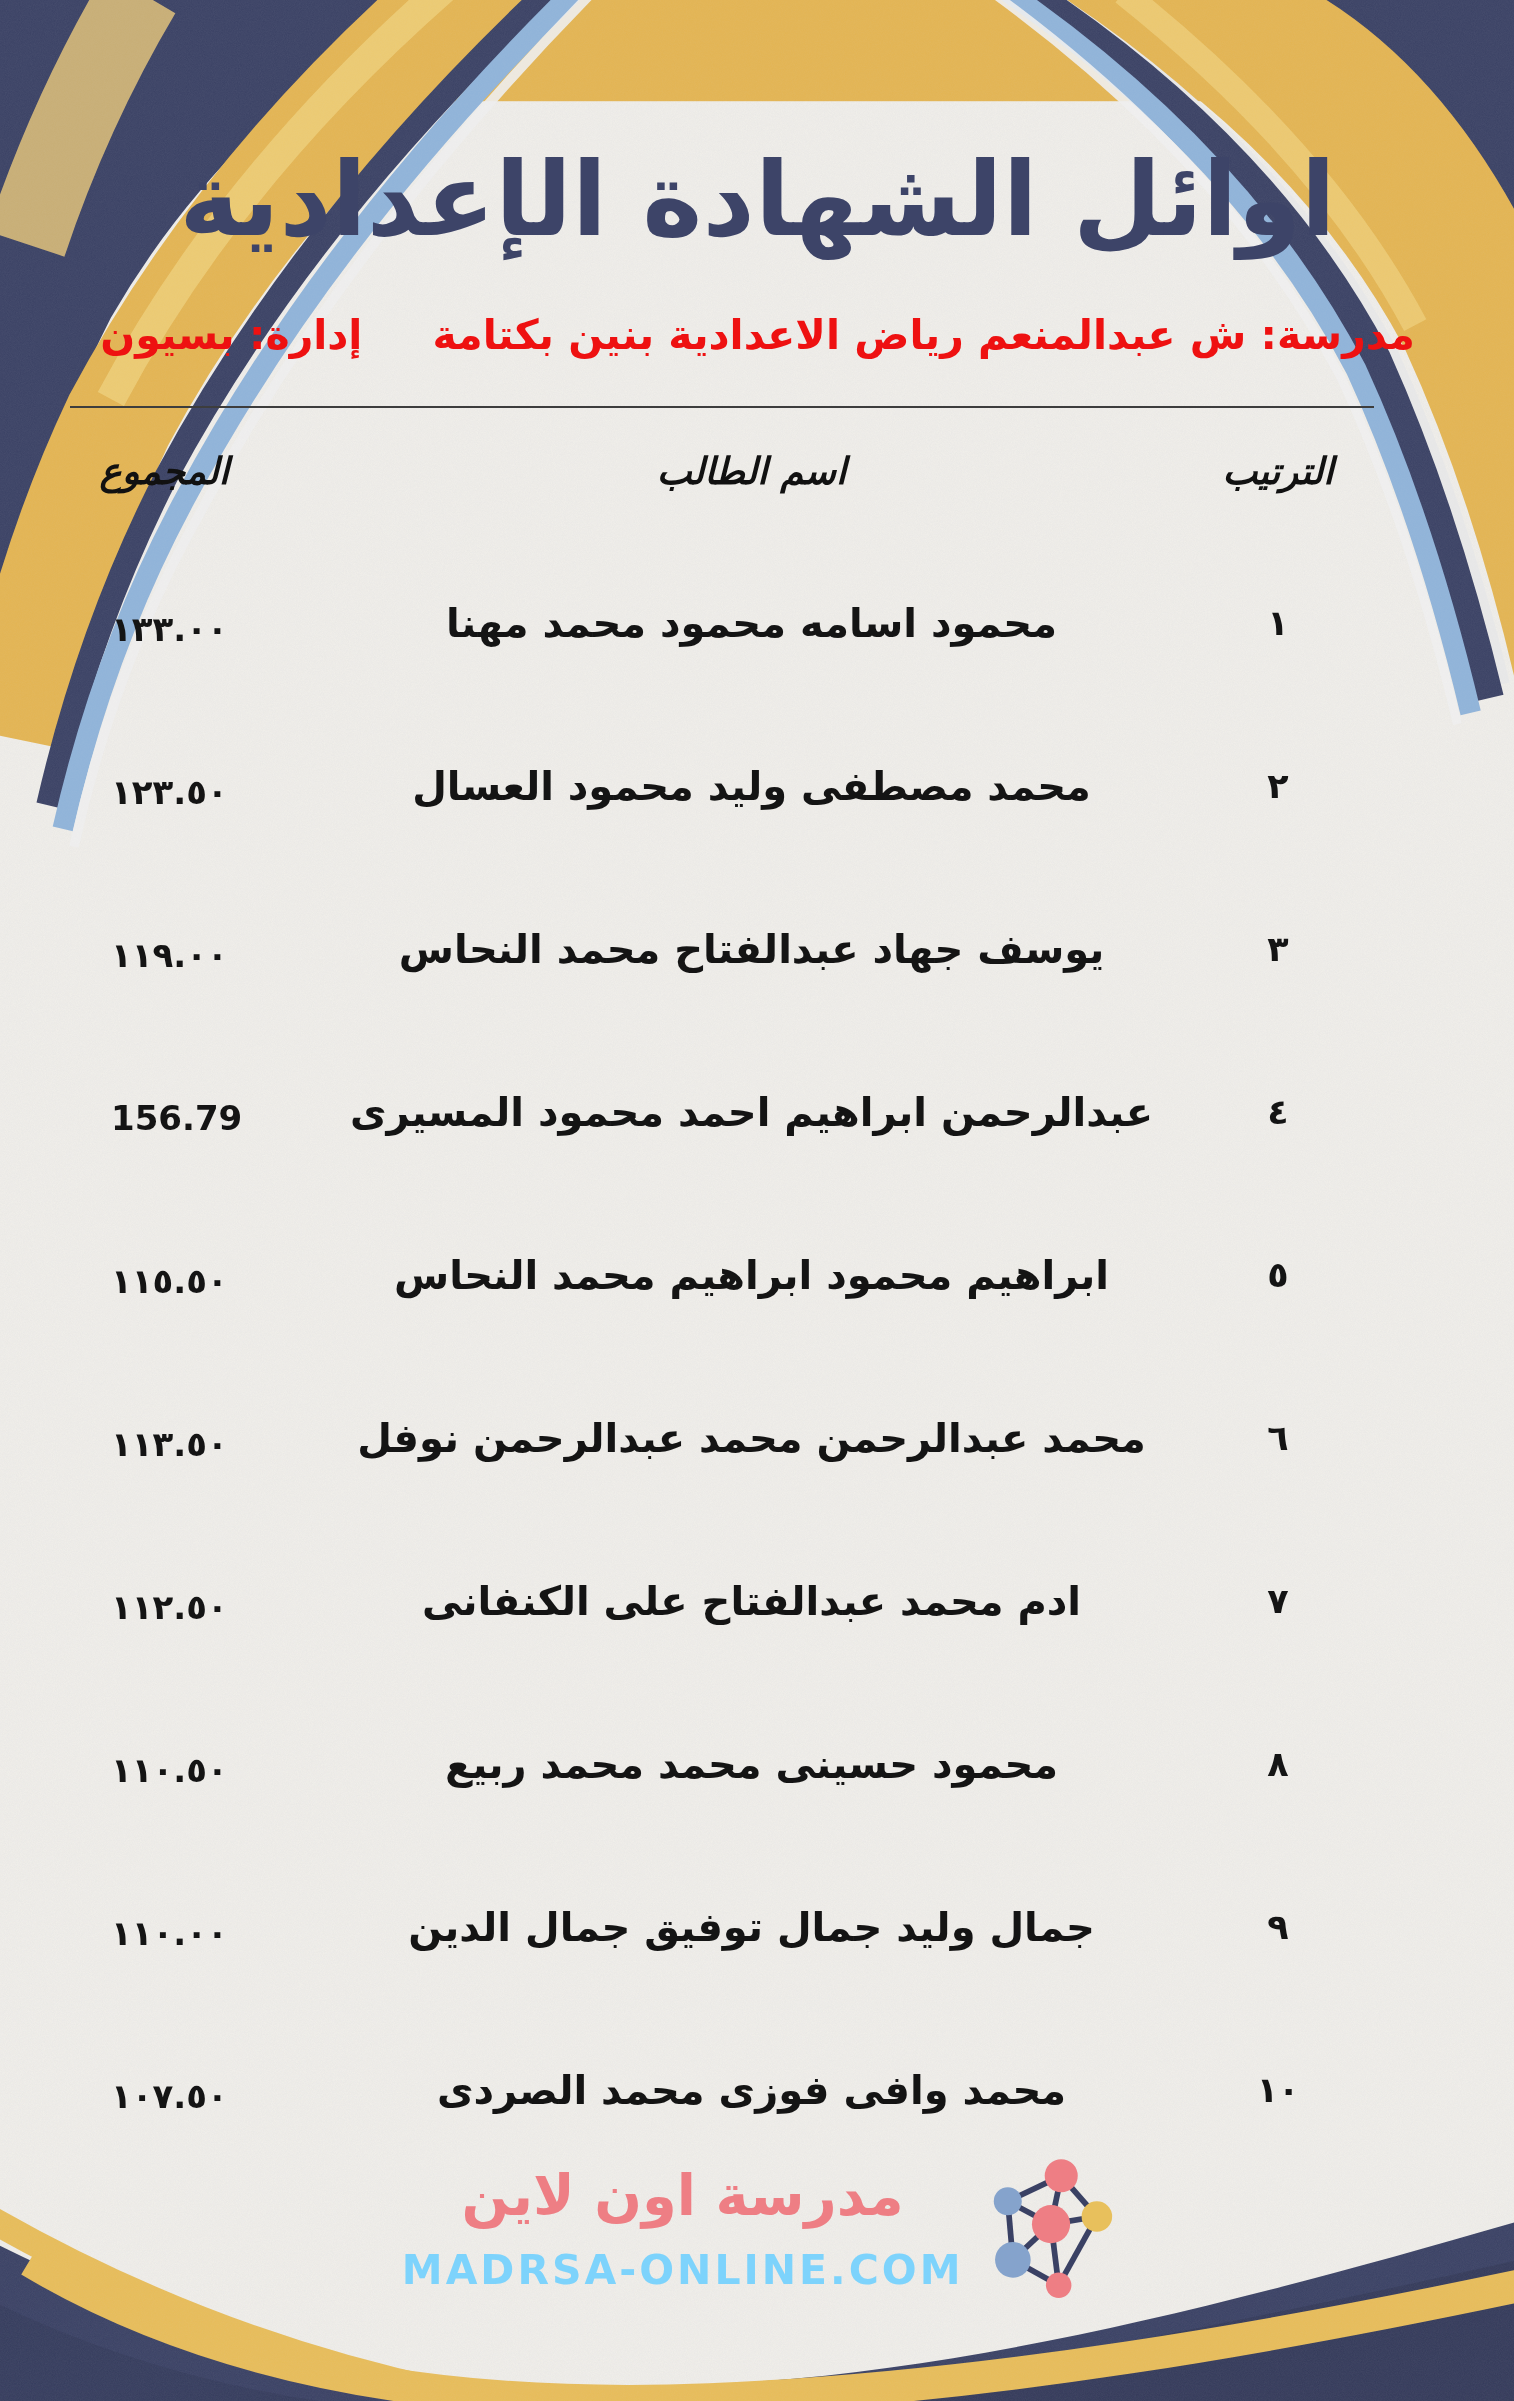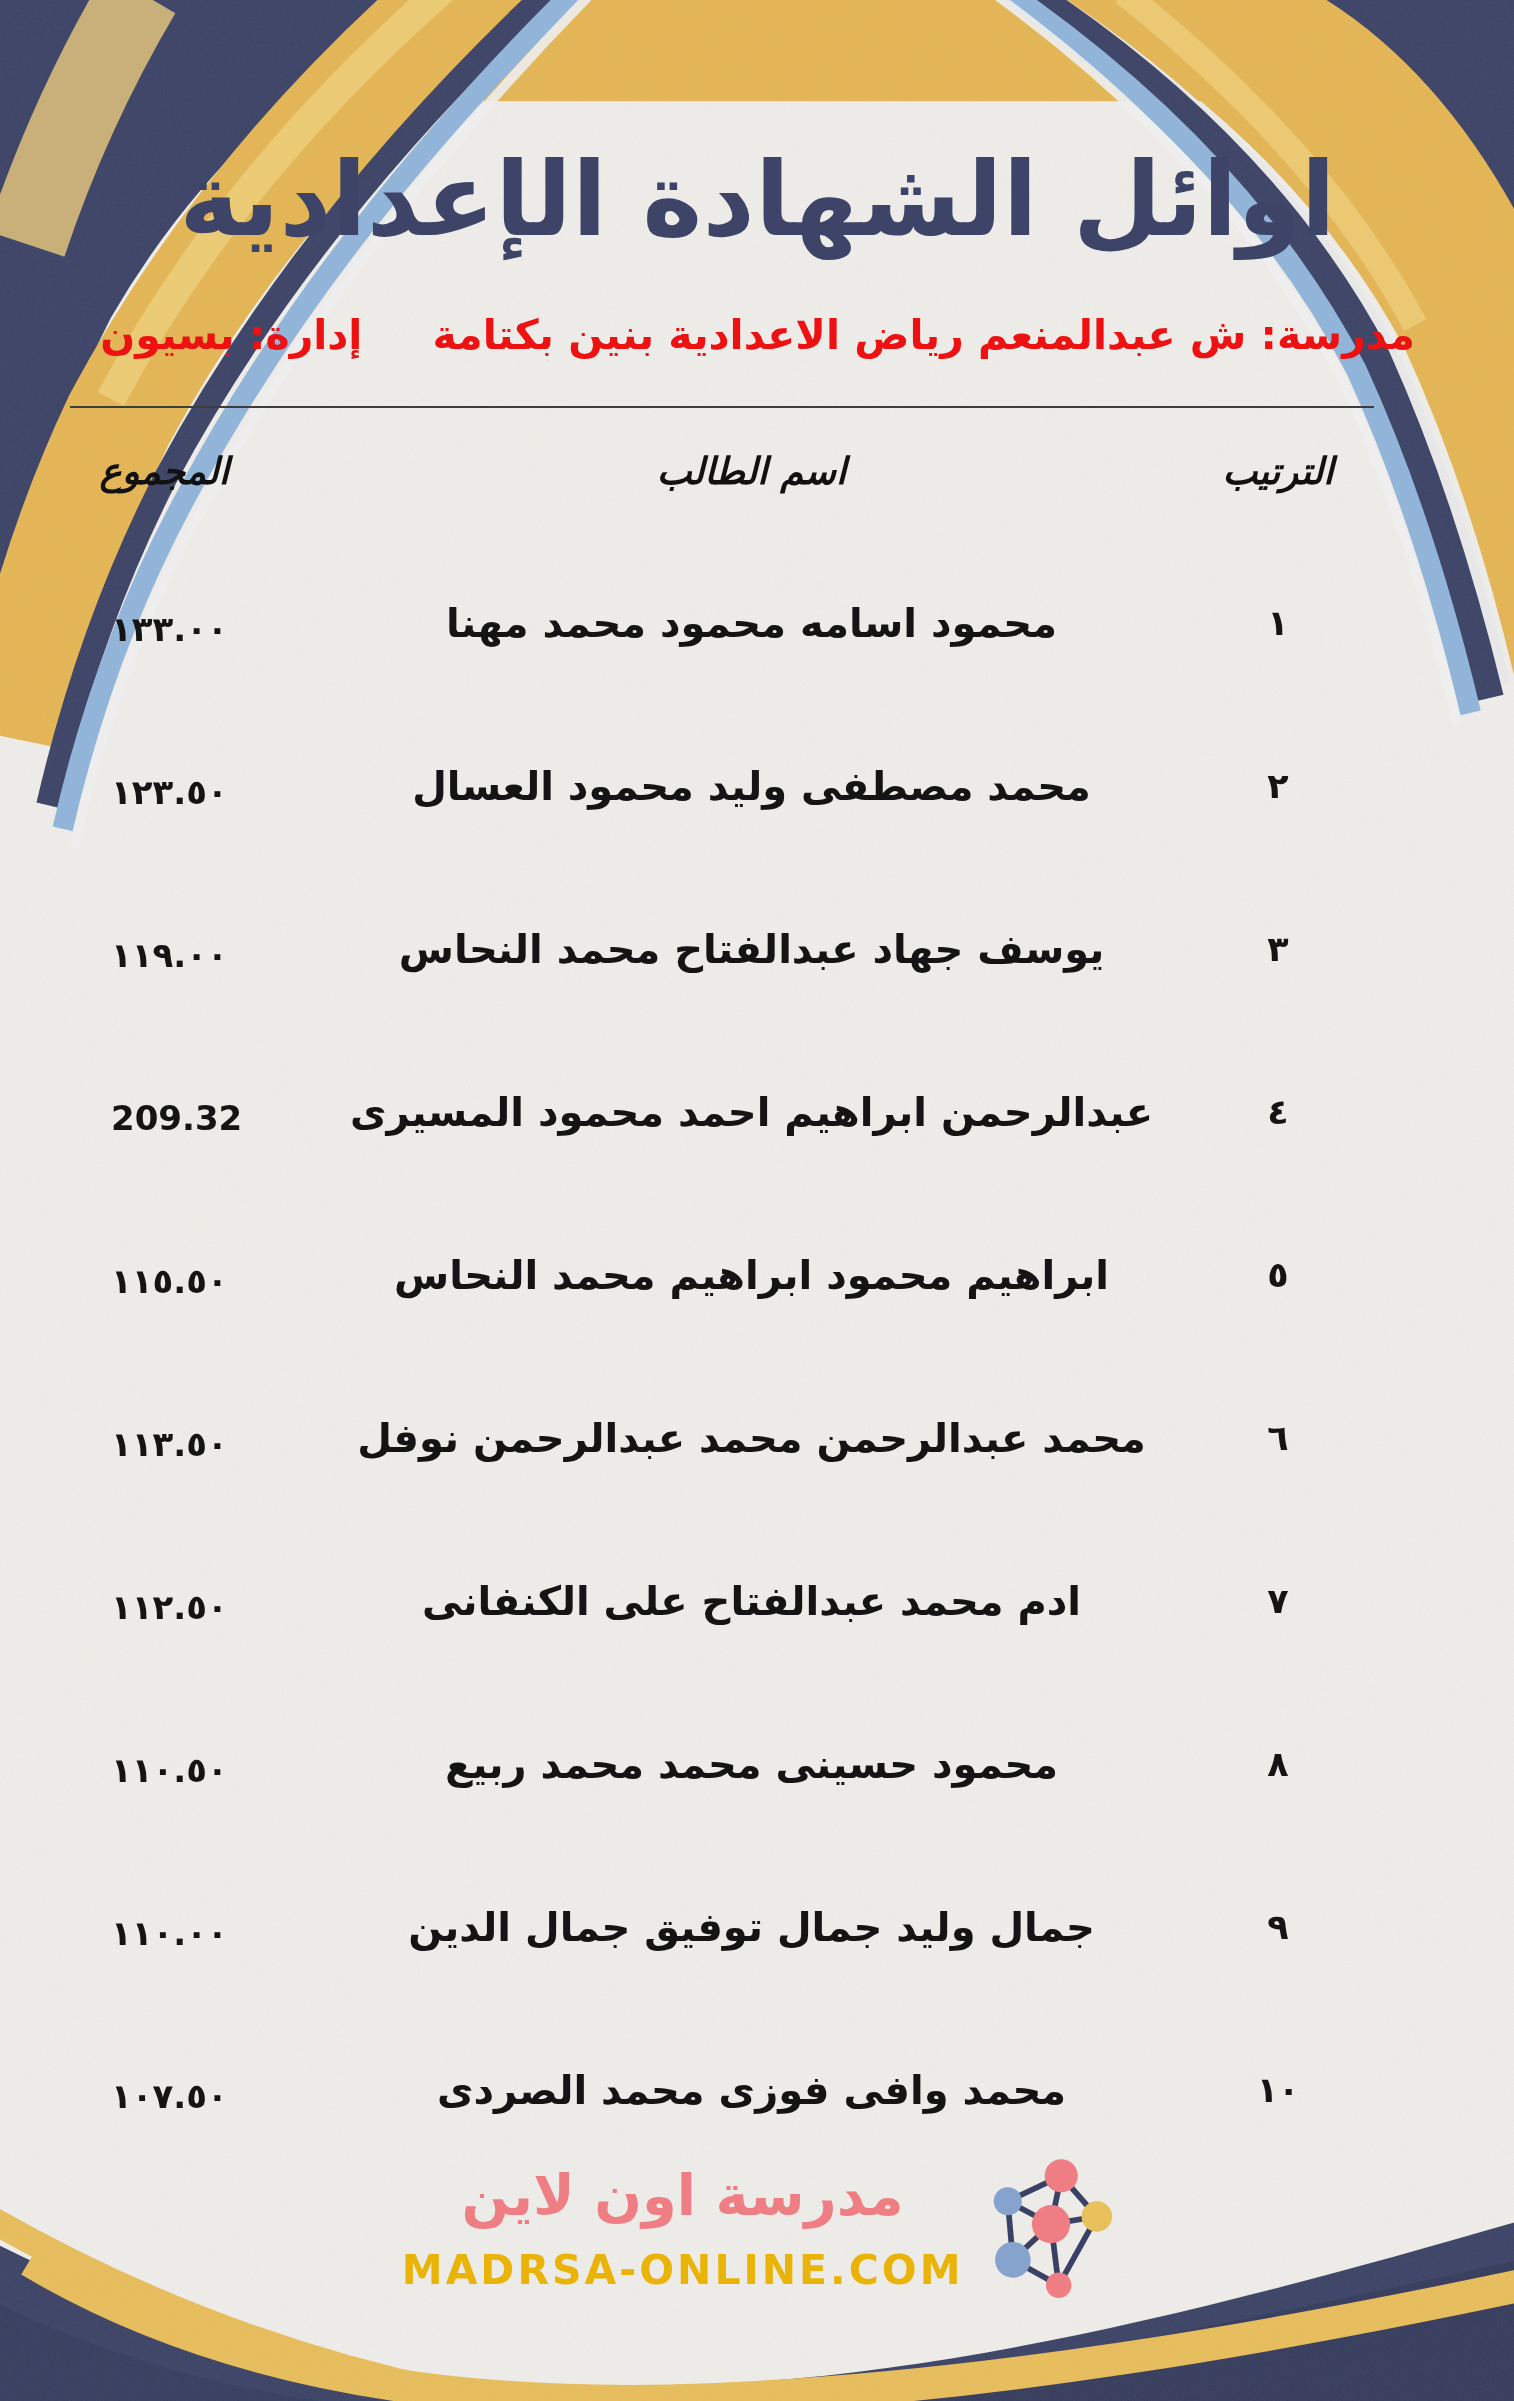--- a/index.html
+++ b/index.html
@@ -42,21 +42,21 @@
   .h-name {text-align:center;direction:rtl;}
   .h-rank {text-align:center;direction:rtl;}
 
   .footer{
     top:2143px;left:0;right:0;height:170px;
     display:flex;align-items:center;justify-content:center;gap:20.7px;
     direction:ltr;
   }
   .brand-text{display:flex;flex-direction:column;align-items:center;gap:18px;}
   .brand-ar{font-size:56px;font-weight:bold;color:#ee7e84;}
-  .brand-en{font-size:41px;font-weight:bold;color:#eab308;letter-spacing:3px;}
+  .brand-en{font-size:41px;font-weight:bold;color:#7dd3fc;letter-spacing:3px;}
 </style>
 </head>
 <body>
 
 <svg id="bg-art" viewBox="0 0 2050 3250" preserveAspectRatio="none" aria-hidden="true">
   <defs>
     <filter id="paper" x="0" y="0" width="100%" height="100%">
       <feTurbulence type="fractalNoise" baseFrequency="0.8" numOctaves="2" result="n"></feTurbulence>
       <feColorMatrix in="n" type="matrix" values="0 0 0 0 0.70  0 0 0 0 0.70  0 0 0 0 0.72  0 0 0 0.55 0"></feColorMatrix>
     </filter>
@@ -123,21 +123,21 @@
     <span class="c-total">١٢٣.٥٠</span>
     <span class="c-name">محمد مصطفى وليد محمود العسال</span>
     <span class="c-rank">٢</span>
   </div>
   <div class="trow">
     <span class="c-total">١١٩.٠٠</span>
     <span class="c-name">يوسف جهاد عبدالفتاح محمد النحاس</span>
     <span class="c-rank">٣</span>
   </div>
   <div class="trow">
-    <span class="c-total">209.32</span>
+    <span class="c-total">156.79</span>
     <span class="c-name">عبدالرحمن ابراهيم احمد محمود المسيرى</span>
     <span class="c-rank">٤</span>
   </div>
   <div class="trow">
     <span class="c-total">١١٥.٥٠</span>
     <span class="c-name">ابراهيم محمود ابراهيم محمد النحاس</span>
     <span class="c-rank">٥</span>
   </div>
   <div class="trow">
     <span class="c-total">١١٣.٥٠</span>

